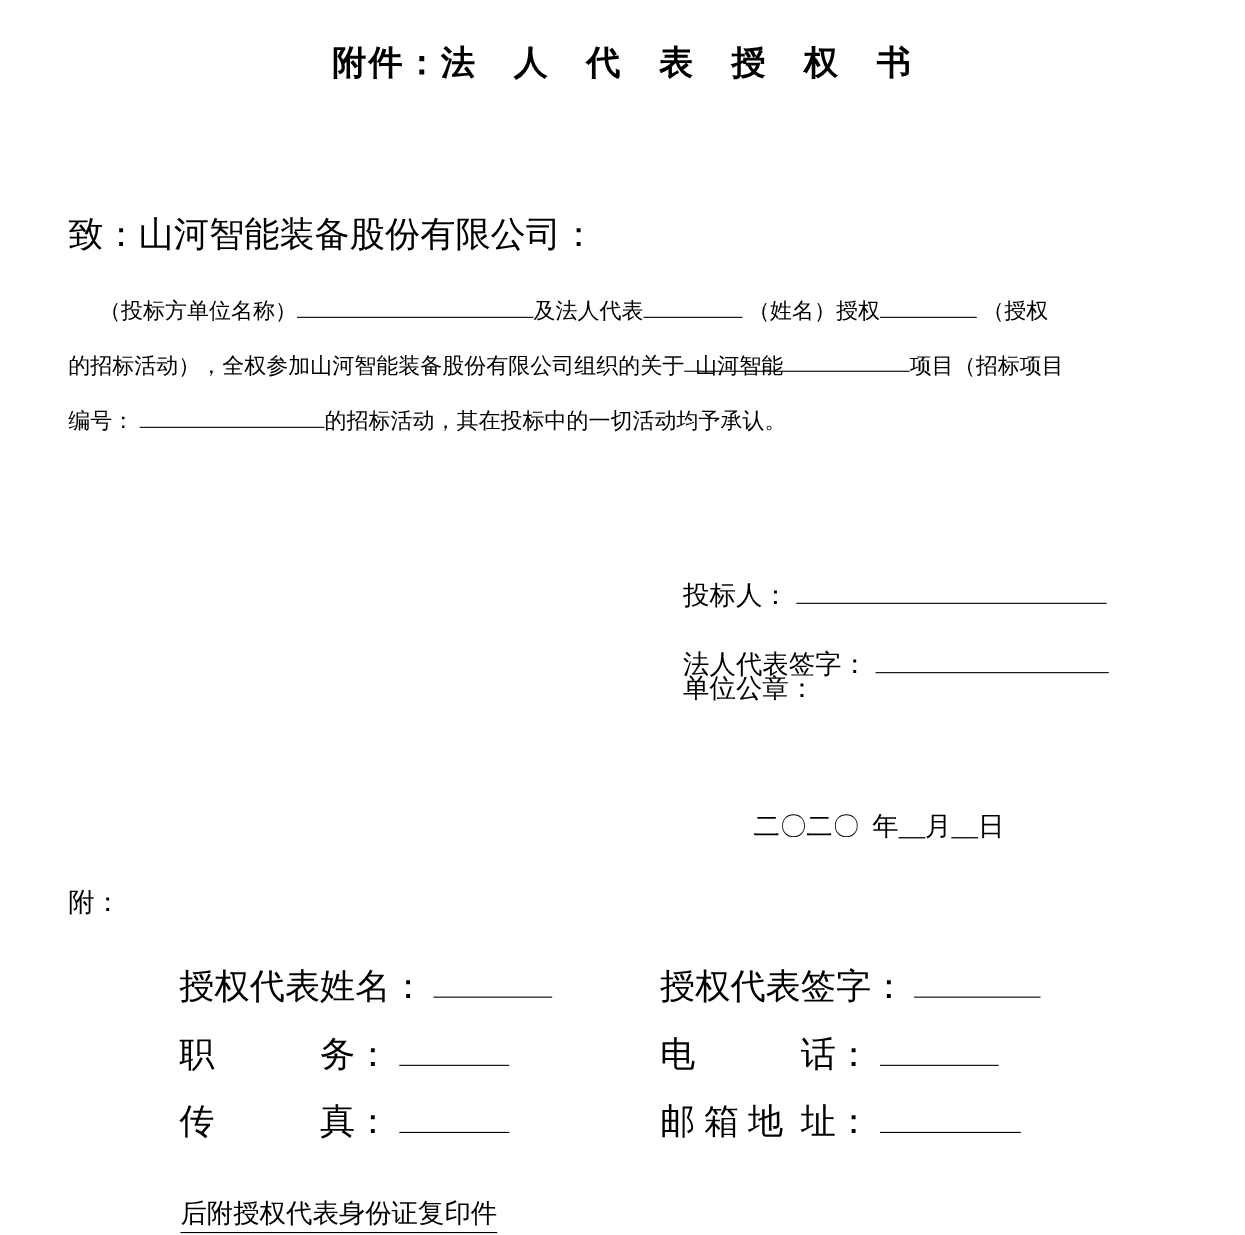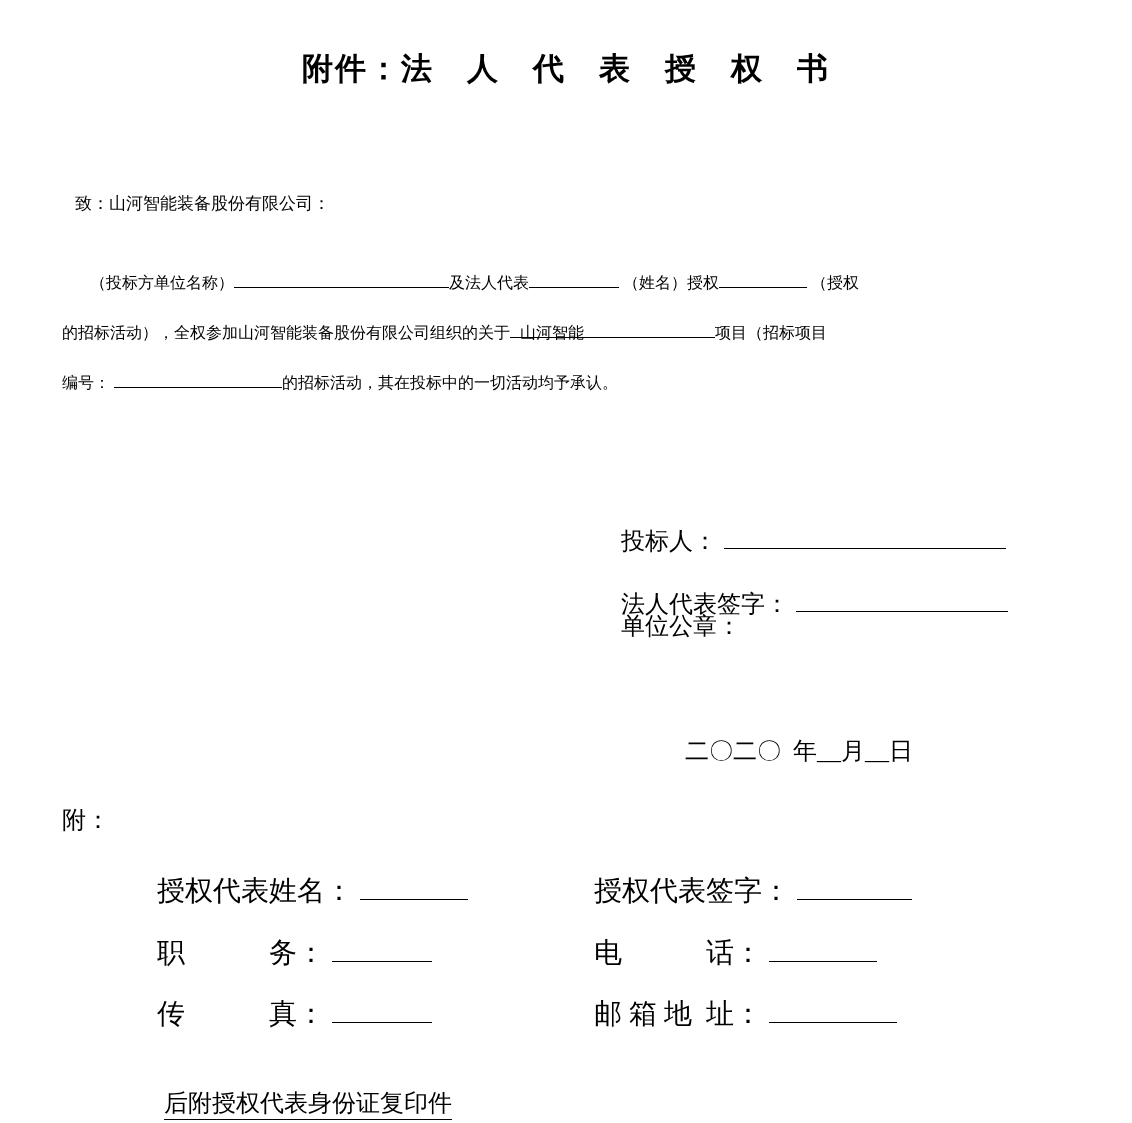--- a/index.html
+++ b/index.html
@@ -14,32 +14,31 @@
     overflow: hidden;
   }
   .title {
     position: absolute;
     top: 36px; left: 0; width: 1132px;
     text-align: center;
     font-size: 31px;
     font-weight: bold;
     white-space: pre;
     letter-spacing: 2px;
-    margin-top: 12px;
   }
   .salutation {
     position: absolute;
-    top: 192px; left: 75px;
-    font-size: 17px;
+    top: 192px; left: 62px;
+    font-size: 32px;
     white-space: pre;
   }
   .para {
     position: absolute;
     top: 258px; left: 62px; width: 1015px;
-    font-size: 16px;
+    font-size: 20px;
   }
   .para .line {
     height: 50px;
     line-height: 50px;
     white-space: nowrap;
   }
   .para .line.indent { padding-left: 28px; }
   .blank {
     display: inline-block;
     border-bottom: 1.6px solid #000;
@@ -55,21 +54,21 @@
   .sig-row { position: absolute; left: 0; white-space: pre; text-align: right; }
   .attach-heading {
     position: absolute;
     top: 804px; left: 62px;
     font-size: 24px;
     white-space: pre;
   }
   .attach-row {
     position: absolute;
     left: 0; width: 1132px;
-    font-size: 28px;
+    font-size: 32px;
     height: 34px;
   }
   .attach-row .col-left  { position: absolute; left: 115px; white-space: pre; }
   .attach-row .col-right { position: absolute; left: 552px; white-space: pre; }
   .label { white-space: pre; }
   .footer-note {
     position: absolute;
     top: 1060px; left: 140px;
     font-size: 24px;
     white-space: pre;

